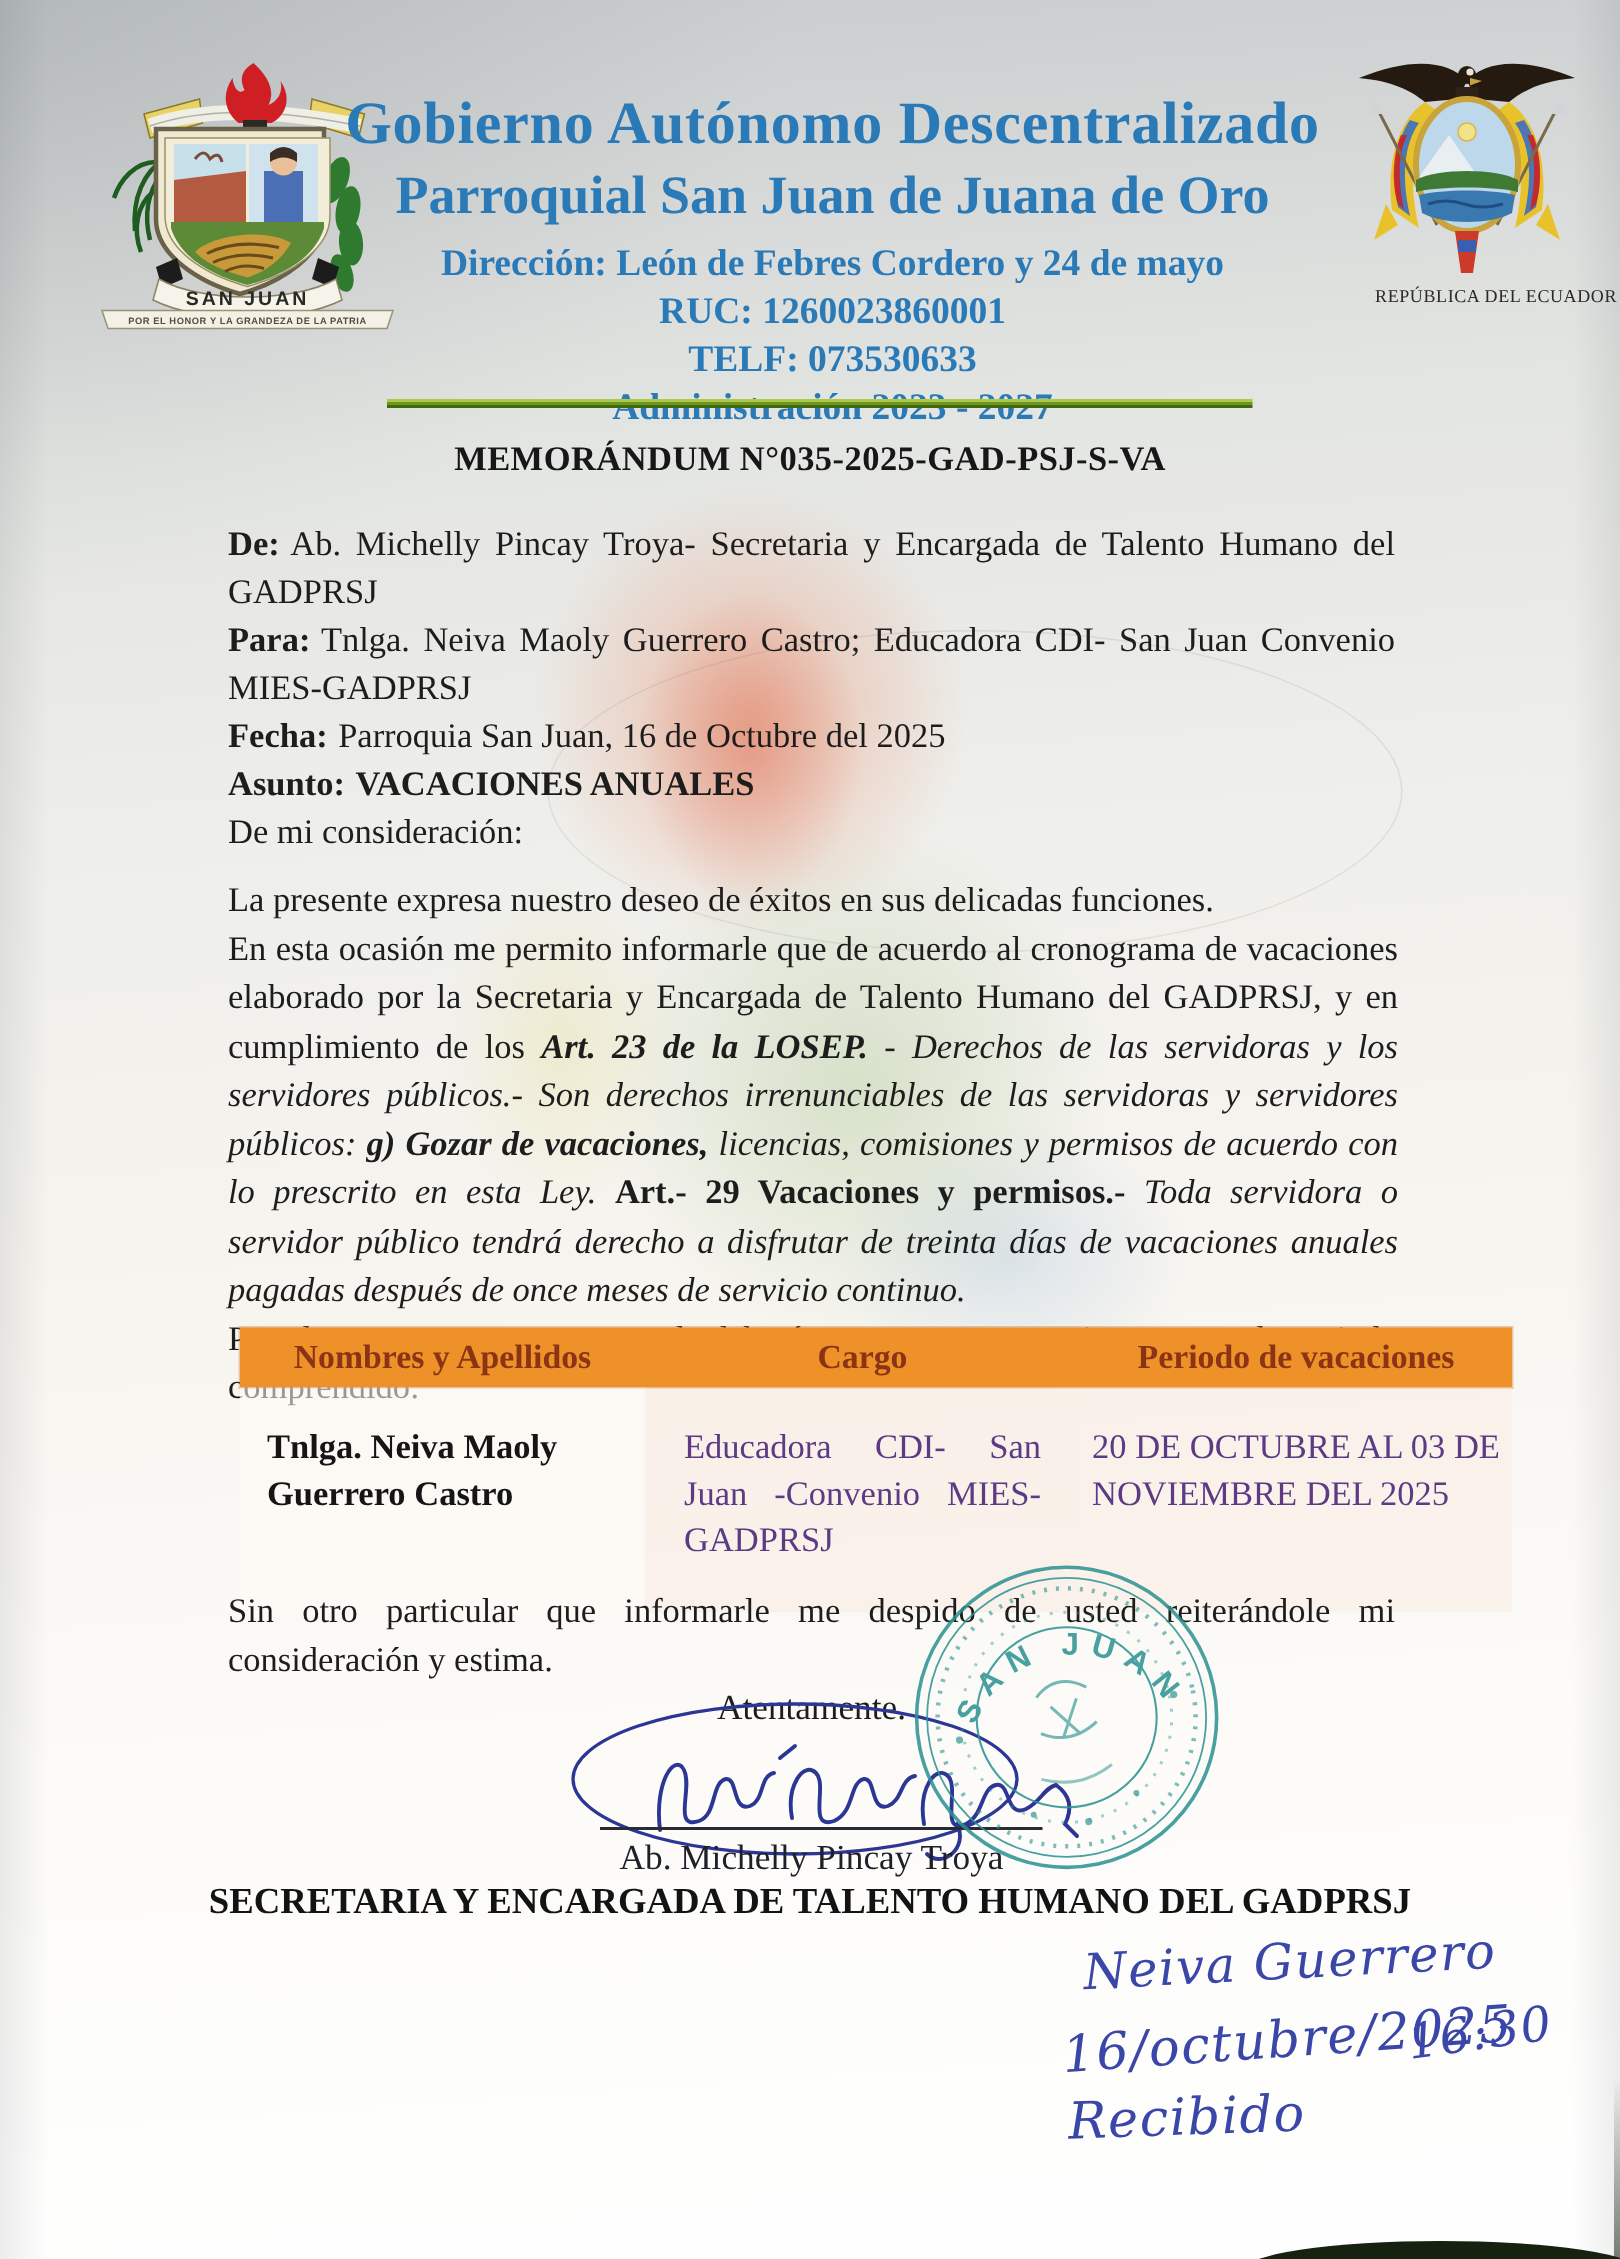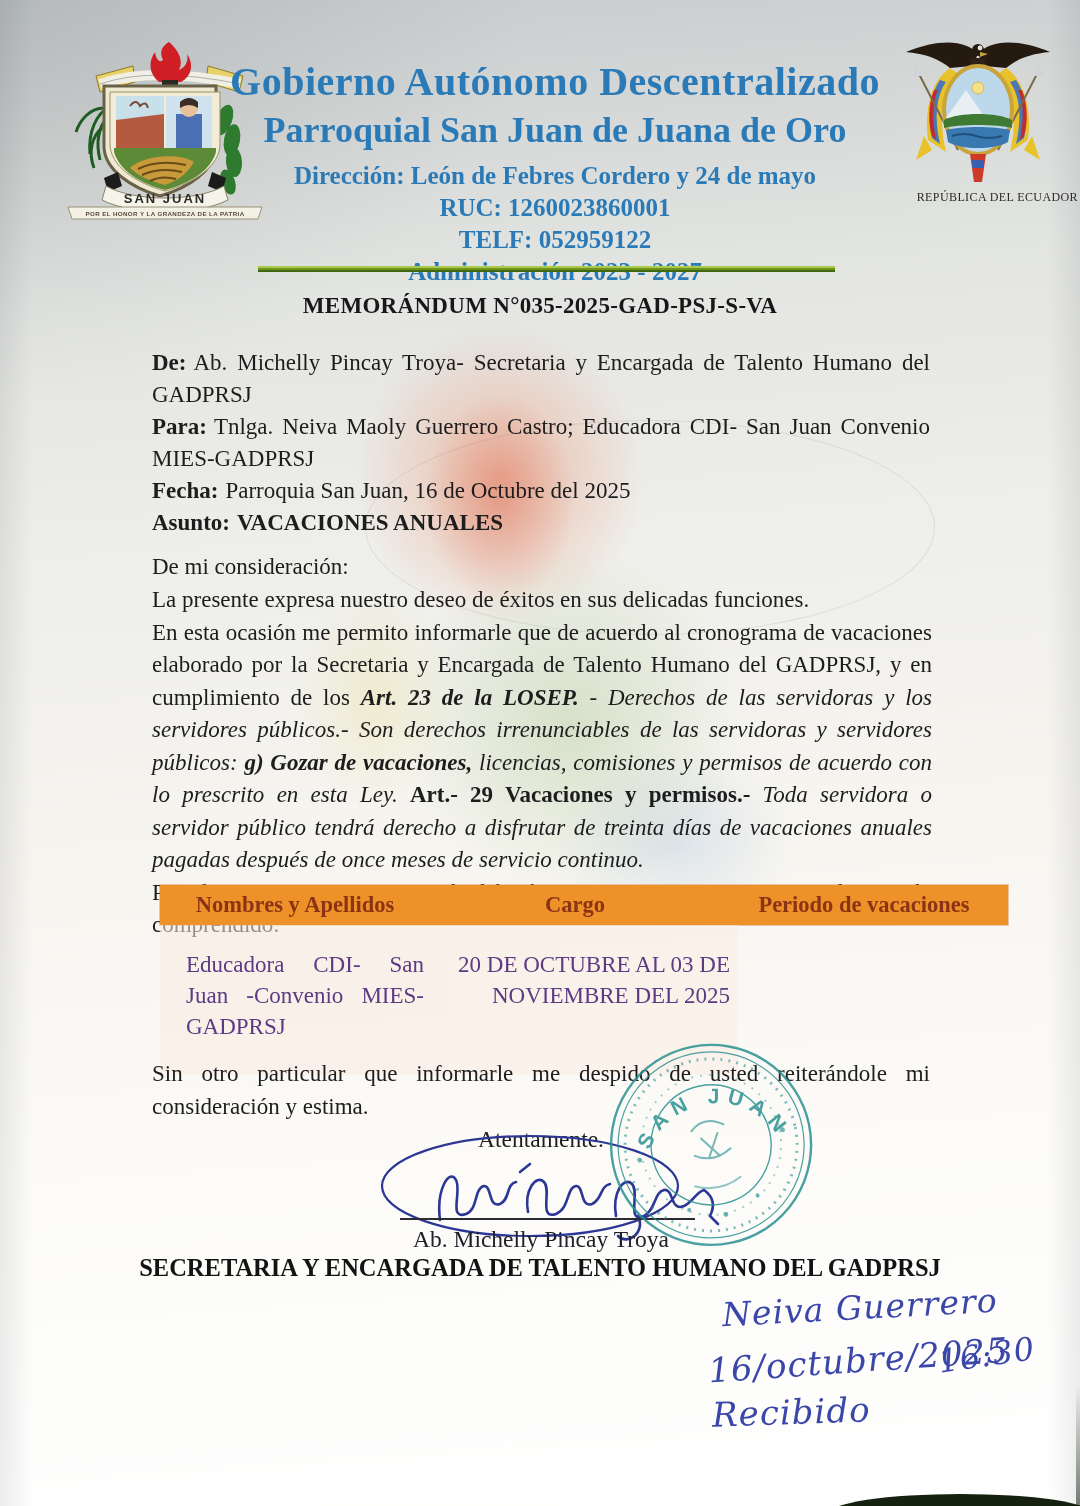--- a/index.html
+++ b/index.html
@@ -35,36 +35,36 @@
   .h-sub2{font-size:25px;line-height:32px}
   .green-rule{left:258px;top:266px;width:577px;height:6px;
      background:linear-gradient(180deg,#abc94a 0 34%,#6f951f 34% 70%,#40680f 70% 100%)}
   .republica{left:878px;top:190px;width:200px;text-align:right;font-size:12px;font-weight:normal;color:#2a2a28;letter-spacing:.4px}
 
   
   .memo-title{left:0;top:293px;width:1080px;text-align:center;font-size:23px;font-weight:bold;letter-spacing:.3px;color:#171717}
   .meta{left:152px;top:347px;width:778px;font-size:23px;line-height:32px;text-align:justify}
   .meta .lbl{font-weight:bold;margin-right:7px}
   .meta .strong{font-weight:bold}
-  .greeting{margin-top:12px}
+  .greeting{margin-top:0}
   .bodytext{left:152px;top:584px;width:780px;font-size:23px;line-height:32.5px;text-align:justify}
   .run-n{font-style:normal}
   .run-b{font-weight:bold}
   .run-i{font-style:italic}
   .run-bi{font-weight:bold;font-style:italic}
 
   
   .vac-table{left:160px;top:885px;width:848px;font-size:22.5px}
   .t-head{display:flex;background:#ef9129;color:#8a3415;font-weight:bold;height:40px;align-items:center;text-align:center;
           box-shadow:0 0 0 1px rgba(200,110,30,.35)}
   .t-head .c1{width:270px}.t-head .c2{width:290px}.t-head .c3{width:288px}
   .t-row{display:flex;min-height:150px}
   .t-row .c1{width:270px;background:rgba(255,252,246,.55);padding:24px 10px 0 18px;font-weight:bold;color:#151515;font-size:23px;line-height:31px}
   .t-row .c2{width:290px;background:rgba(250,235,224,.55);padding:24px 26px 0 26px;color:#5c3a84;text-align:justify;line-height:31px;font-size:23px}
-  .t-row .c3{width:288px;background:rgba(250,236,226,.55);padding:24px 8px 0 8px;color:#5c3a84;text-align:right;line-height:31px;font-size:23px}
+  .t-row .c3{width:288px;background:rgba(250,236,226,.55);padding:24px 8px 0 8px;color:#5c3a84;text-align:left;line-height:31px;font-size:23px}
   .t-row .note{margin-top:2px}
 
   .closing{left:152px;top:1058px;width:778px;font-size:23px;line-height:32.5px;text-align:justify}
   .salutation{left:152px;top:1126px;width:778px;text-align:center;font-size:23.5px}
 
   
   .sig-svg{left:378px;top:1128px}
   .sig-line{left:400px;top:1218px;width:295px;height:2px;background:#2b2b33}
   .signer-name{left:152px;top:1226px;width:778px;text-align:center;font-size:23.5px;color:#20202a}
   .signer-title{left:0;top:1254px;width:1080px;text-align:center;font-size:24.5px;font-weight:bold;color:#131313}
@@ -181,21 +181,21 @@
 
     <path d="M82,122 L98,122 L94,150 L86,150 Z" fill="#cc3a2a"></path>
     <rect x="84" y="128" width="12" height="8" fill="#3a5fb0"></rect>
   </svg>
 
   <div class="abs header-text">
     <div class="h-org1">Gobierno Autónomo Descentralizado</div>
     <div class="h-org2">Parroquial San Juan de Juana de Oro</div>
     <div class="h-sub">Dirección: León de Febres Cordero y 24 de mayo</div>
     <div class="h-sub2">RUC: 1260023860001</div>
-    <div class="h-sub2">TELF: 052959122</div>
+    <div class="h-sub2">TELF: 073530633</div>
     <div class="h-sub2">Administración 2023 - 2027</div>
   </div>
   <div class="abs green-rule"></div>
   <div class="abs republica">REPÚBLICA DEL ECUADOR</div>
 
   <div class="abs memo-title">MEMORÁNDUM N°035-2025-GAD-PSJ-S-VA</div>
 
   <div class="abs meta">
     <p class="meta-line"><span class="lbl">De:</span><span>Ab. Michelly Pincay Troya- Secretaria y Encargada de Talento Humano del GADPRSJ</span></p>
     <p class="meta-line"><span class="lbl">Para:</span><span>Tnlga. Neiva Maoly Guerrero Castro; Educadora CDI- San Juan Convenio MIES-GADPRSJ</span></p>
@@ -210,20 +210,21 @@
     <p>Por lo antes expuesto, usted deberá gozar sus vacaciones en el periodo comprendido:</p>
   </div>
 
   <div class="abs vac-table">
     <div class="t-head">
       <div class="c1">Nombres y Apellidos</div>
       <div class="c2">Cargo</div>
       <div class="c3">Periodo de vacaciones</div>
     </div>
     <div class="t-row">
+      <div class="c1">Tnlga. Neiva Maoly Guerrero Castro</div>
       <div class="c2">Educadora CDI- San Juan -Convenio MIES- GADPRSJ</div>
       <div class="c3">
         <div>20 DE OCTUBRE AL 03 DE NOVIEMBRE DEL 2025</div>
       </div>
     </div>
   </div>
 
   <p class="abs closing">Sin otro particular que informarle me despido de usted reiterándole mi consideración y estima.</p>
   <p class="abs salutation">Atentamente.</p>
 

